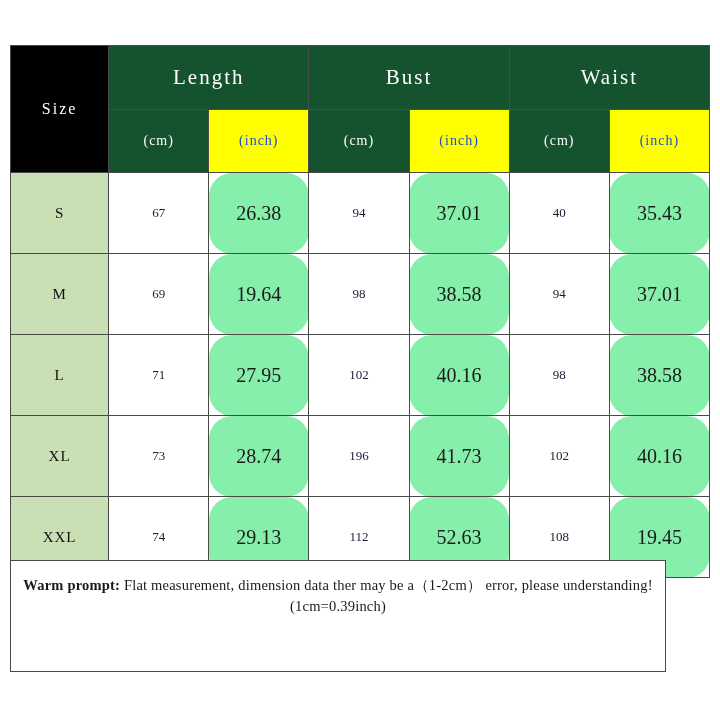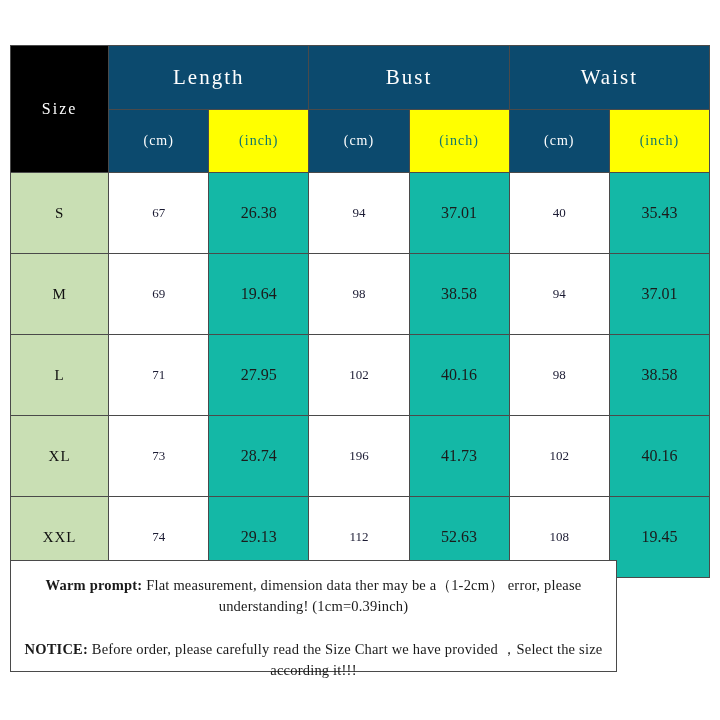--- a/index.html
+++ b/index.html
@@ -46,26 +46,26 @@
     font-weight: normal;
   }
 
   
   .col-size   { width: 98px; }
   .col-num    { width: 100px; }
   .col-inch   { width: 100px; }
 
   
   .hdr-black {
-    background: #0c4a6e;
+    background: #14532d;
     color: #ffffff;
   }
   .hdr-yellow {
     background: #ffff00;
-    color: #0f766e;
+    color: #1d4ed8;
   }
   .group-head {
     height: 63px;
     font-size: 21px;
     letter-spacing: 2px;
   }
   .unit-head {
     height: 62px;
     font-size: 14px;
     font-weight: bold;
@@ -88,31 +88,32 @@
     font-size: 15px;
     font-weight: bold;
     letter-spacing: 1px;
   }
   .cell-cm {
     background: #ffffff;
     color: #1b1b33;
     font-size: 13px;
   }
   .cell-inch {
-    background: #14b8a6;
+    background: #86efac;
     color: #1b1b1b;
-    font-size: 16px;
+    font-size: 20px;
+    border-radius: 23px;
   }
 
   
   .notes {
     position: absolute;
     left: 10px;
     top: 560px;
-    width: 607px;
+    width: 656px;
     height: 112px;
     box-sizing: border-box;
     border: 1px solid #4a4a4a;
     background: #ffffff;
     padding: 10px 12px 0 12px;
   }
   .note-line {
     text-align: center;
     font-size: 14.5px;
     line-height: 1.45;
@@ -204,18 +205,15 @@
           <td class="cell-inch">19.45</td>
         </tr>
       </tbody>
     </table>
   </div>
 
   <div class="notes">
     <p class="note-line note-warm">
       <span class="note-lead">Warm prompt:</span><span> Flat measurement, dimension data ther may be a（1-2cm） error, please understanding! (1cm=0.39inch)</span>
     </p>
-    <p class="note-line note-notice">
-      <span class="note-lead">NOTICE:</span><span> Before order, please carefully read the Size Chart we have provided ，Select the size according it!!!</span>
-    </p>
   </div>
 
 </div>
 
 </body></html>

